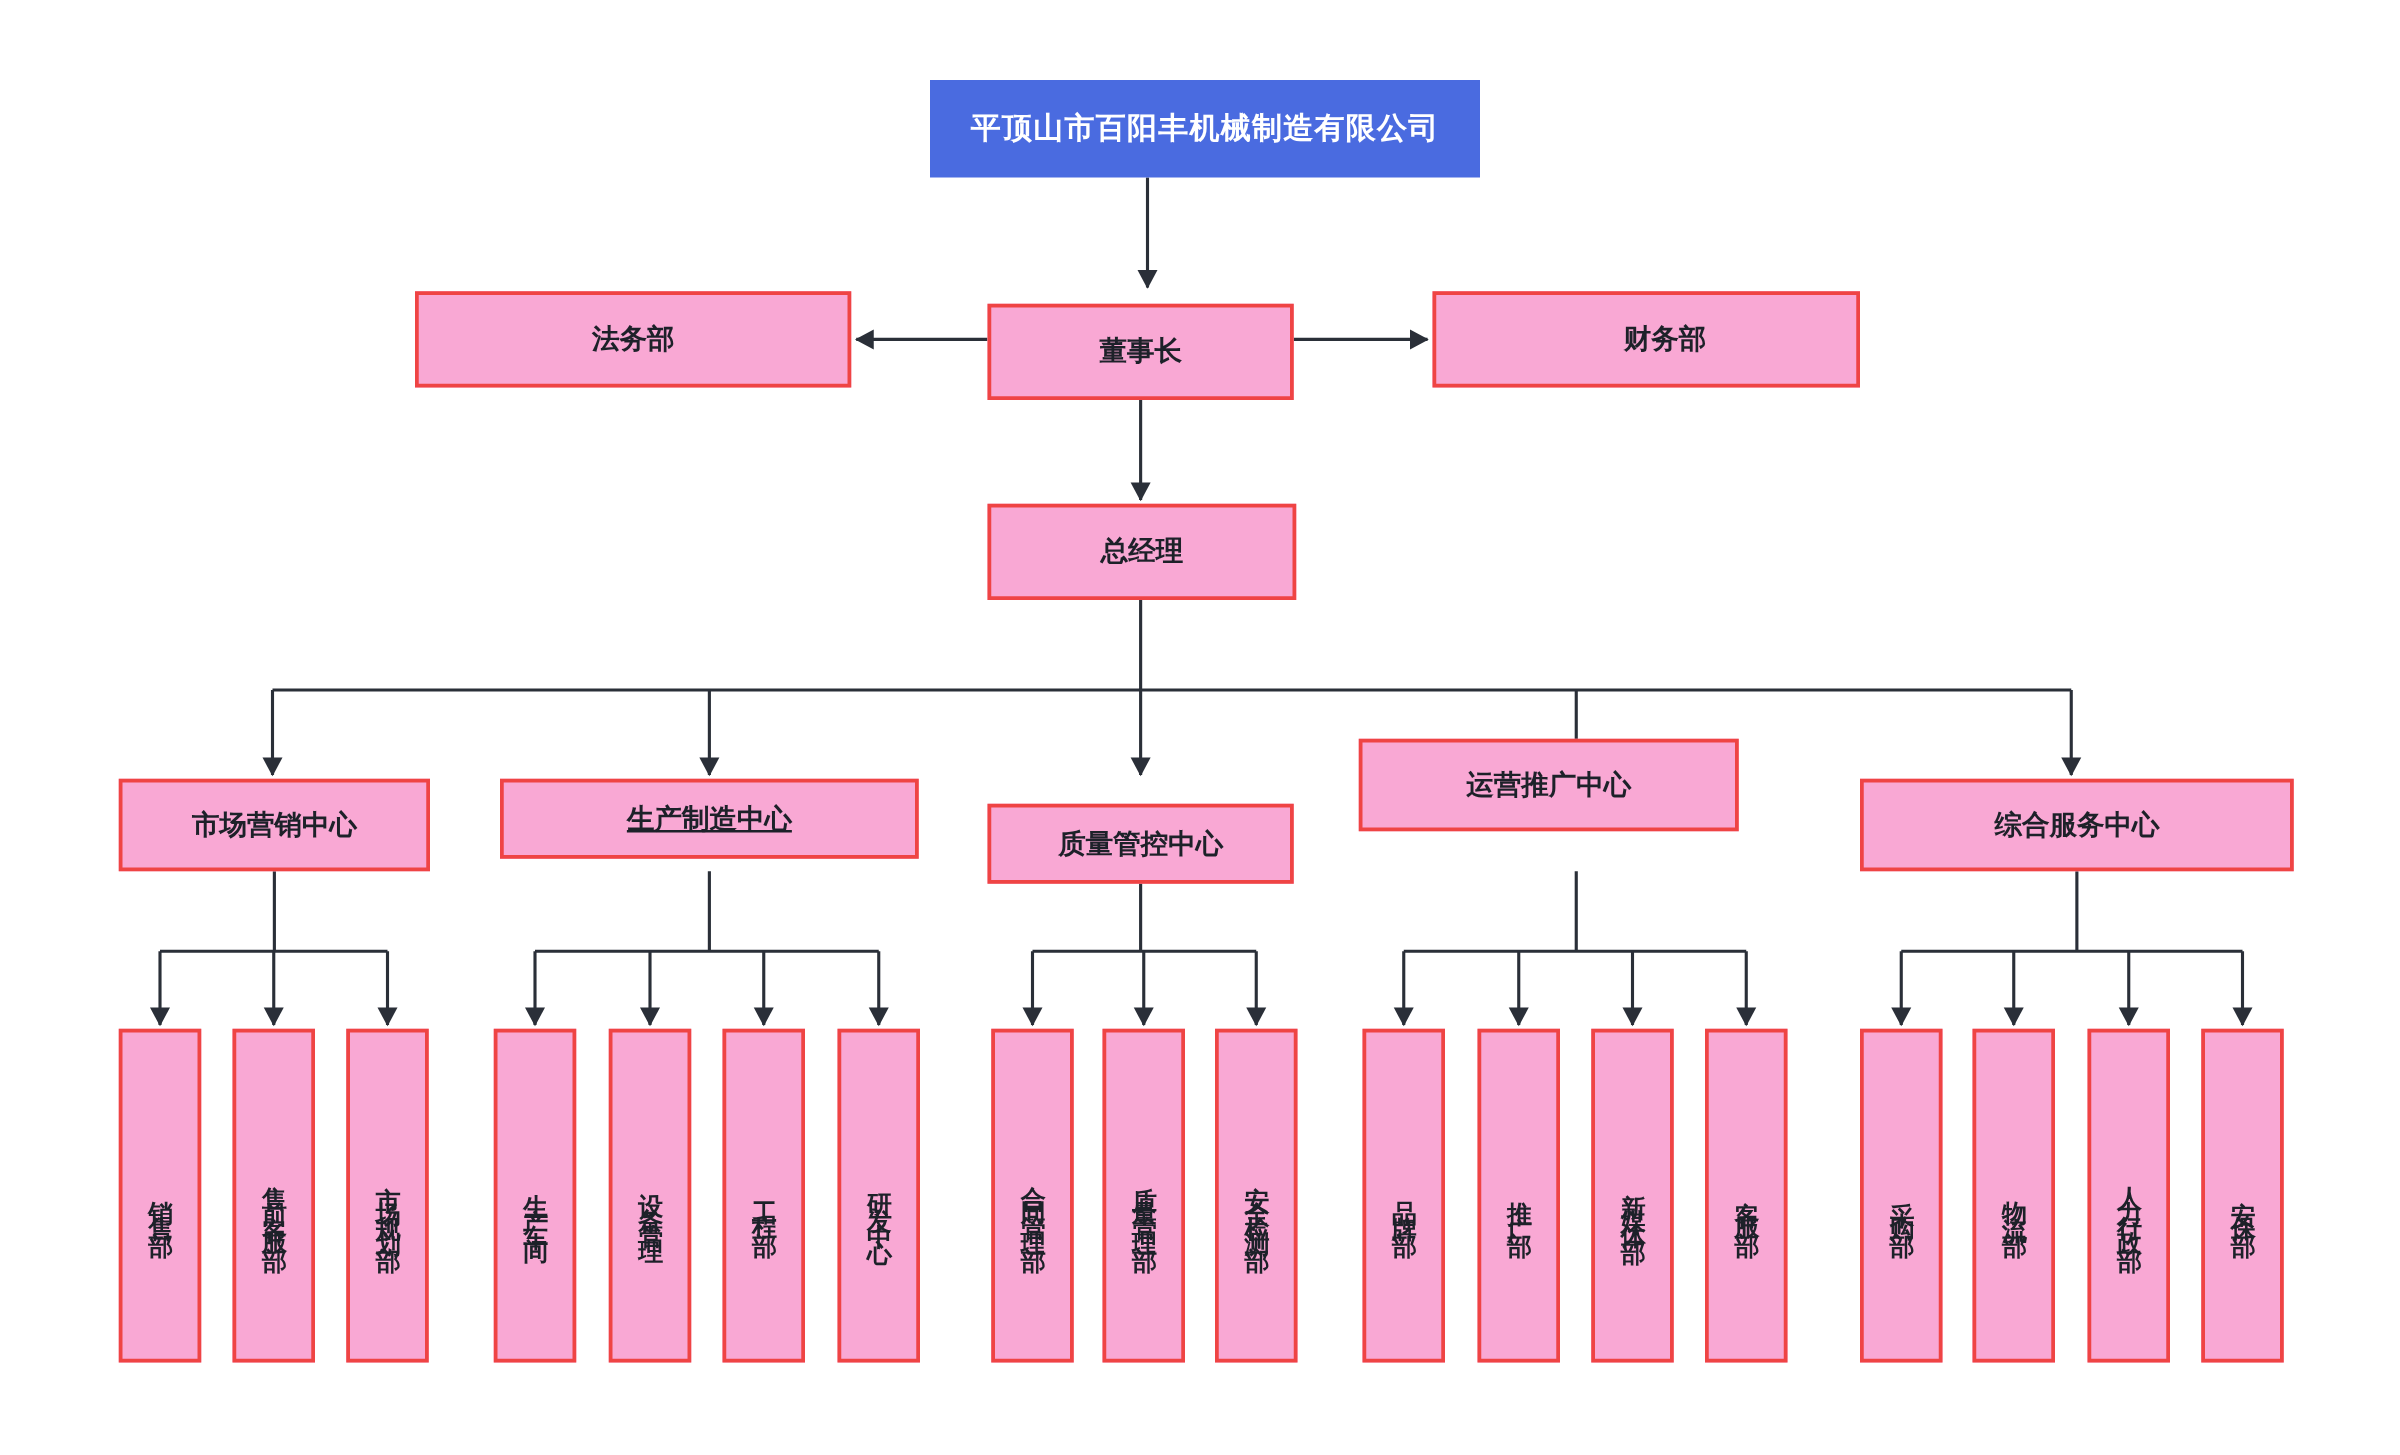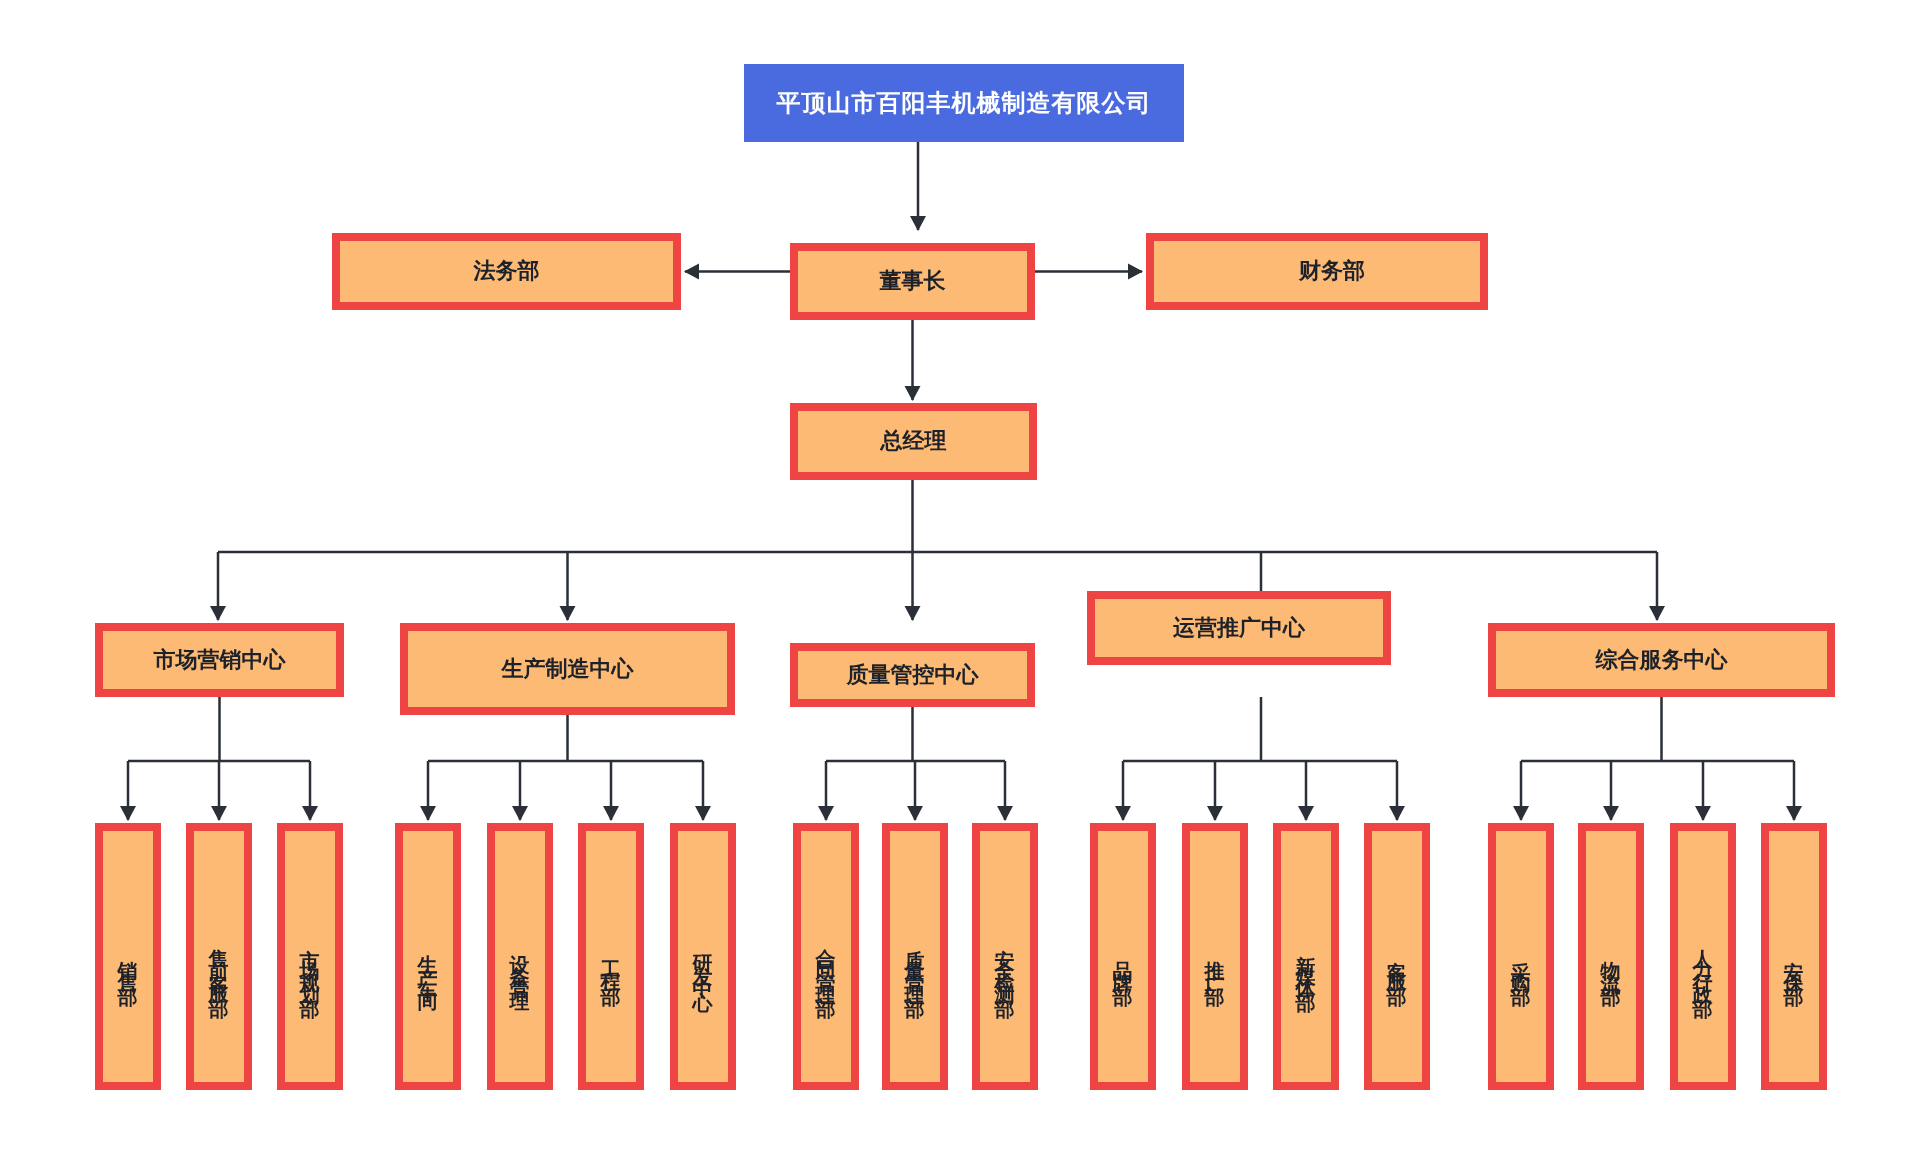--- a/index.html
+++ b/index.html
@@ -12,22 +12,22 @@
     overflow: hidden;
   }
   #connectors {
     position: absolute;
     left: 0; top: 0;
     width: 1920px; height: 1164px;
   }
   .node {
     position: absolute;
     box-sizing: border-box;
-    background: #fdba74;
-    border: 8px solid #ef4444;
+    background: #f9a8d4;
+    border: 3px solid #ef4444;
     display: flex;
     align-items: center;
     justify-content: center;
     font-weight: bold;
     font-size: 22px;
     color: #1d2129;
     text-align: center;
     line-height: 1.2;
   }
   .node.root {
@@ -106,21 +106,21 @@
 
   <div class="node root" style="left:700px; top:64px; width:440px; height:78px; background:#4a6be0;margin-left:44px;">平顶山市百阳丰机械制造有限公司</div>
 
   <div class="node" style="left:332px; top:233px; width:349px; height:77px;">法务部</div>
   <div class="node" style="left:790px; top:243px; width:245px; height:77px;">董事长</div>
   <div class="node" style="left:1146px; top:233px; width:342px; height:77px;padding-left:30px;">财务部</div>
 
   <div class="node" style="left:95px;  top:623px; width:249px; height:74px;">市场营销中心</div>
 
   <div class="node" style="left:790px; top:403px; width:247px; height:77px;">总经理</div>
-  <div class="node" style="left:400px; top:623px; width:335px; height:92px;">生产制造中心</div>
+  <div class="node" style="left:400px; top:623px; width:335px; height:64px;text-decoration:underline;">生产制造中心</div>
   <div class="node" style="left:790px; top:623px; width:245px; height:64px;margin-top:20px;">质量管控中心</div>
   <div class="node" style="left:1087px; top:591px; width:304px; height:74px;">运营推广中心</div>
   <div class="node" style="left:1488px; top:623px; width:347px; height:74px;">综合服务中心</div>
 
   <div class="node dept" style="left:95px;  top:823px; width:66px; height:267px;">销售部</div>
   <div class="node dept" style="left:186px; top:823px; width:66px; height:267px;">售前客服部</div>
   <div class="node dept" style="left:277px; top:823px; width:66px; height:267px;">市场规划部</div>
 
   <div class="node dept" style="left:395px; top:823px; width:66px; height:267px;">生产车间</div>
   <div class="node dept" style="left:487px; top:823px; width:66px; height:267px;">设备管理</div>

